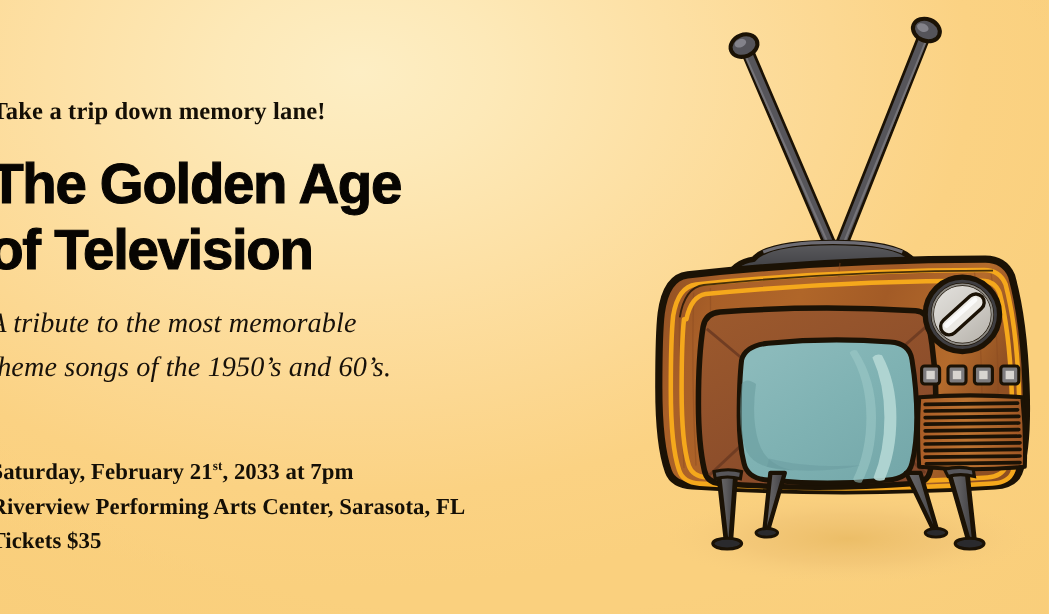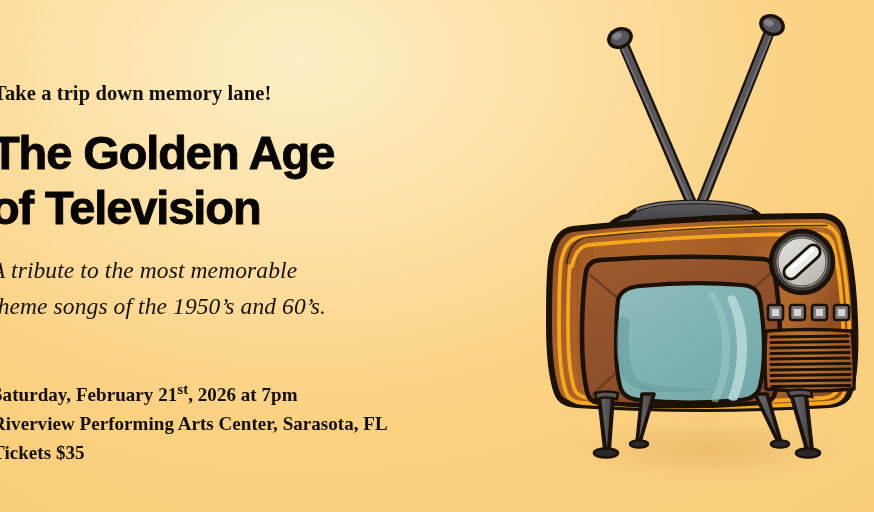--- a/index.html
+++ b/index.html
@@ -44,21 +44,21 @@
     font-style:italic;font-size:23.5px;line-height:36px;
     color:#17110a;letter-spacing:.1px;
   }
   .details{
     position:absolute;left:-1px;top:375px;width:470px;
     font-family:"Liberation Serif", serif;
     font-size:19px;line-height:29px;font-weight:700;color:#140f06;
     letter-spacing:.05px;
   }
   .details .ln{display:block;white-space:nowrap;}
-  .details sup{font-size:15px;vertical-align:super;font-weight:700;}
+  .details sup{font-size:11px;vertical-align:super;font-weight:700;}
 
   
   #tv-wrap{position:absolute;left:0;top:0;width:874px;height:512px;z-index:3;}
   svg{display:block;}
 </style>
 </head>
 <body>
 
 <div id="poster">
 
@@ -267,19 +267,19 @@
       <span class="l2">of Television</span>
     </div>
 
     <div class="subhead">
       <span>A tribute to the most memorable</span>
       <br>
       <span>theme songs of the 1950’s and 60’s.</span>
     </div>
 
     <div class="details">
-      <span class="ln"><span>Saturday, February 21</span><sup>st</sup><span>, 2026 at 7pm</span></span>
+      <span class="ln"><span>Saturday, February 21</span><sup>st</sup><span>, 2033 at 7pm</span></span>
       <span class="ln">Riverview Performing Arts Center, Sarasota, FL</span>
       <span class="ln">Tickets $35</span>
     </div>
 
   </div>
 </div>
 
 </body></html>

